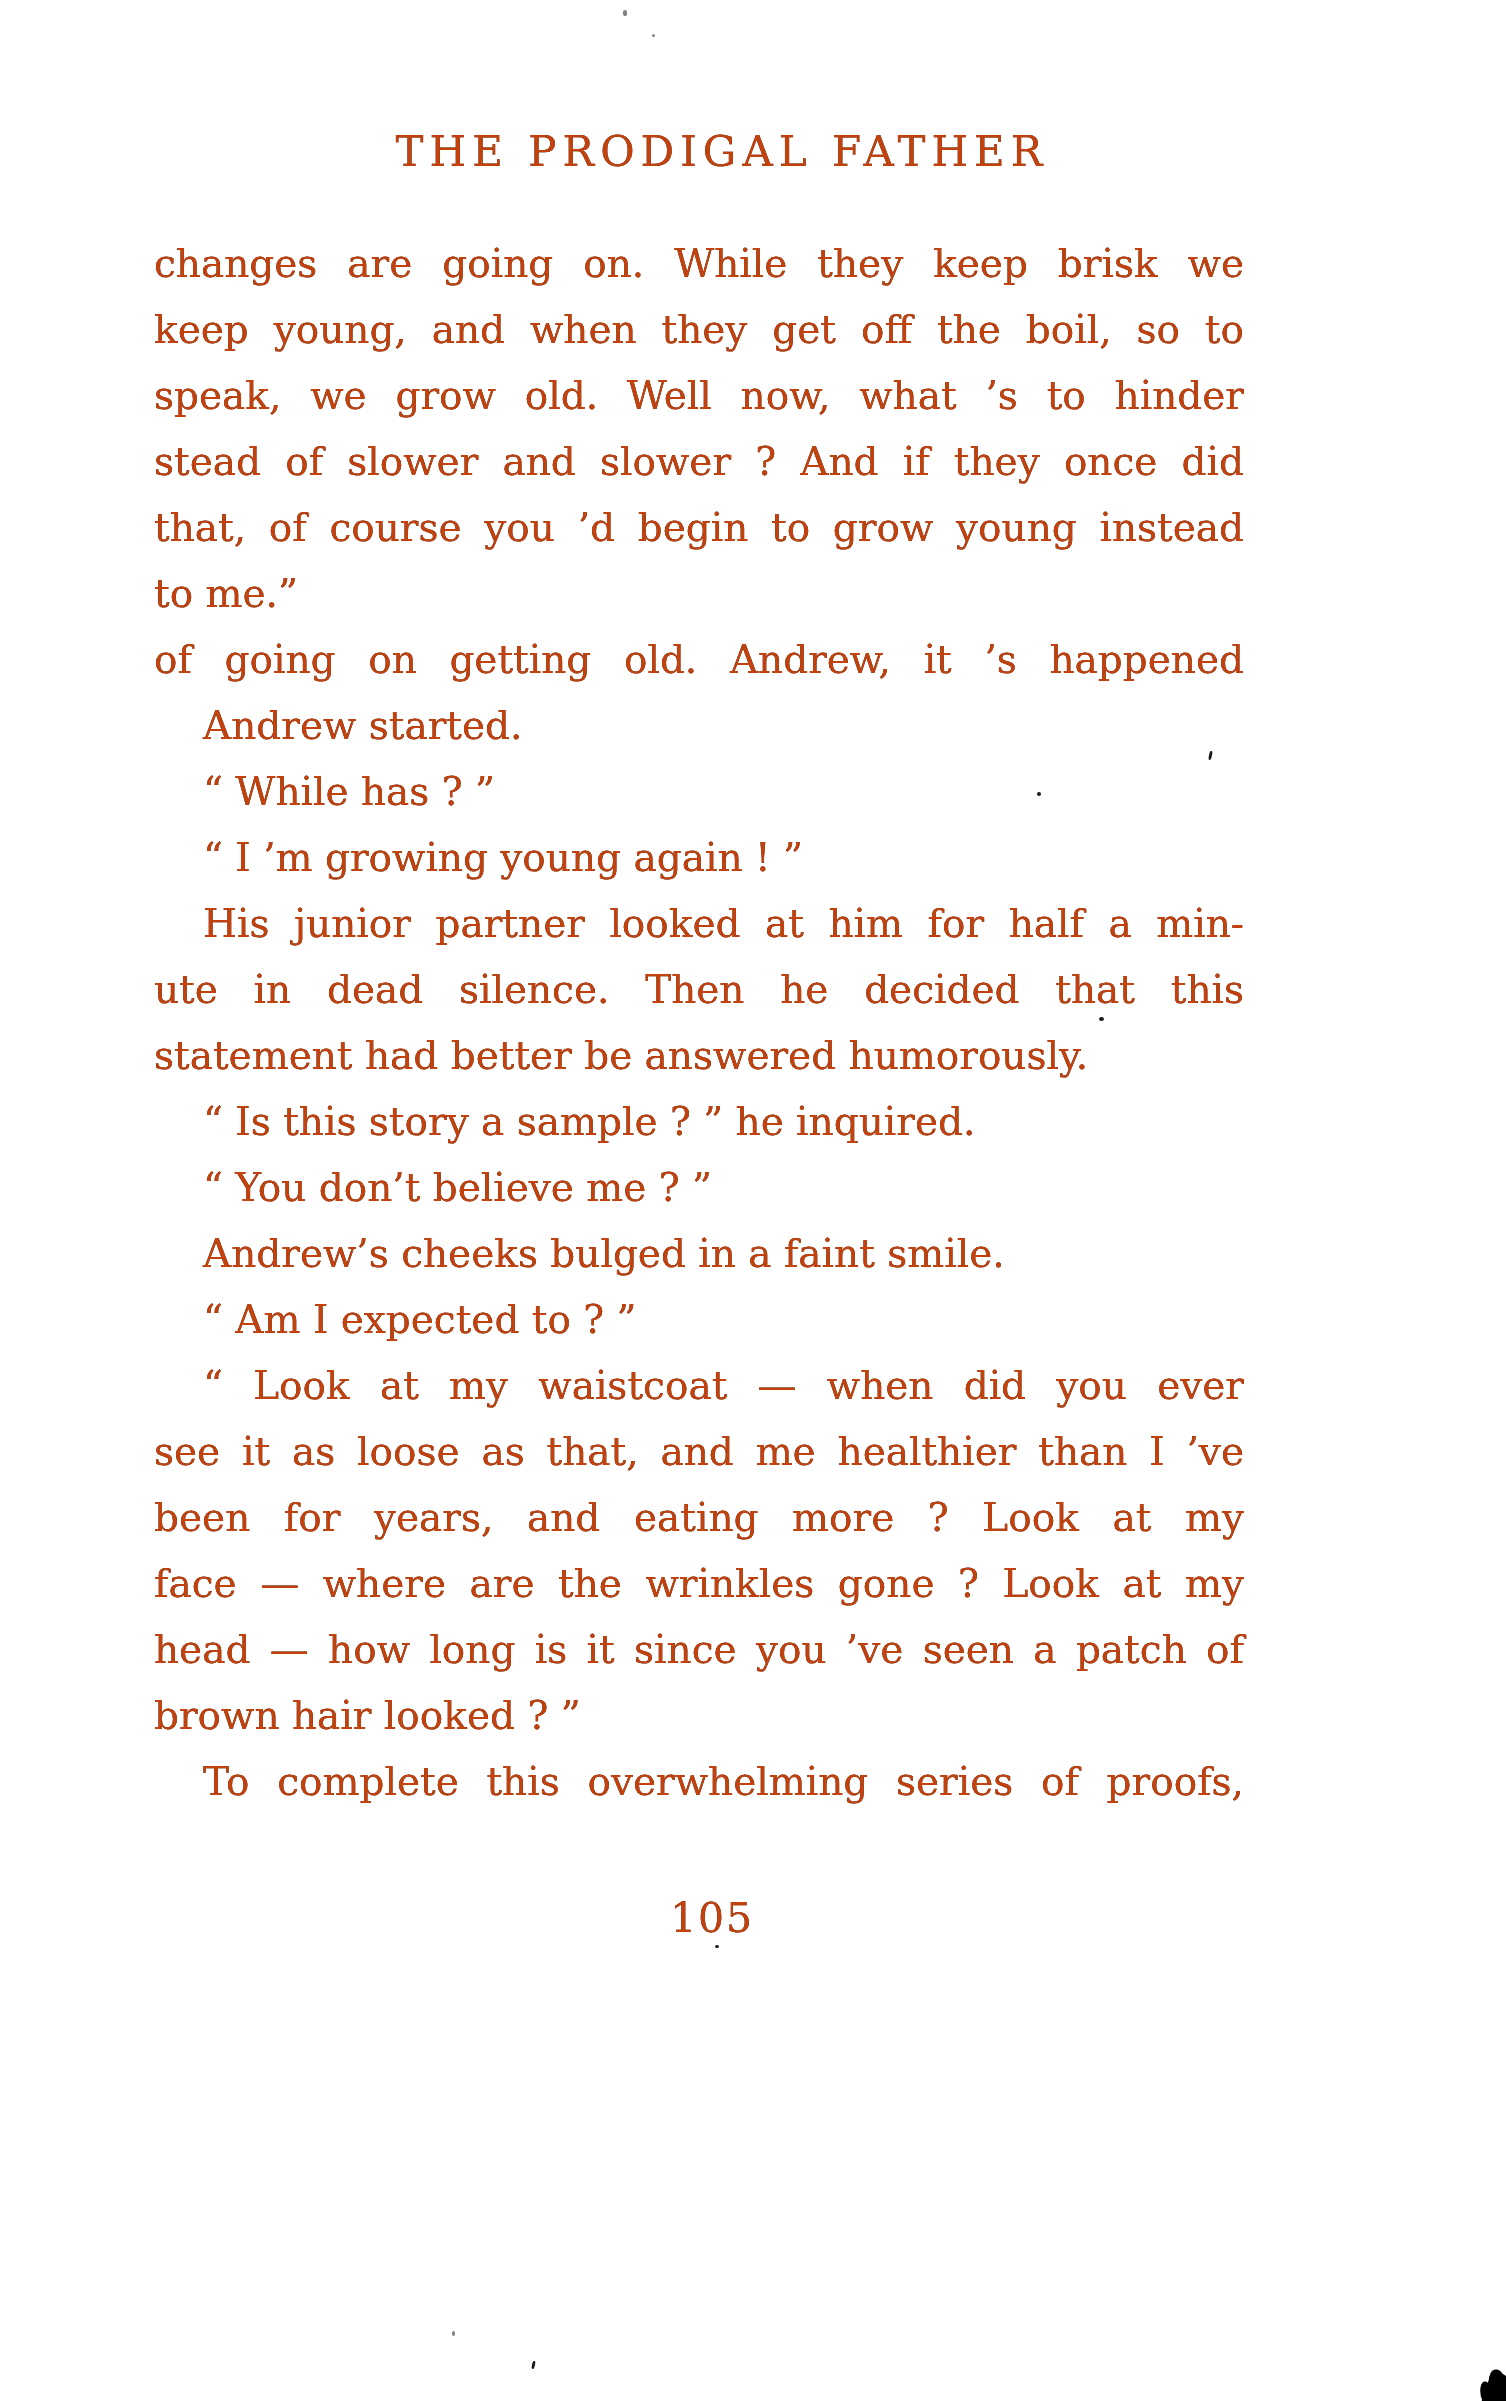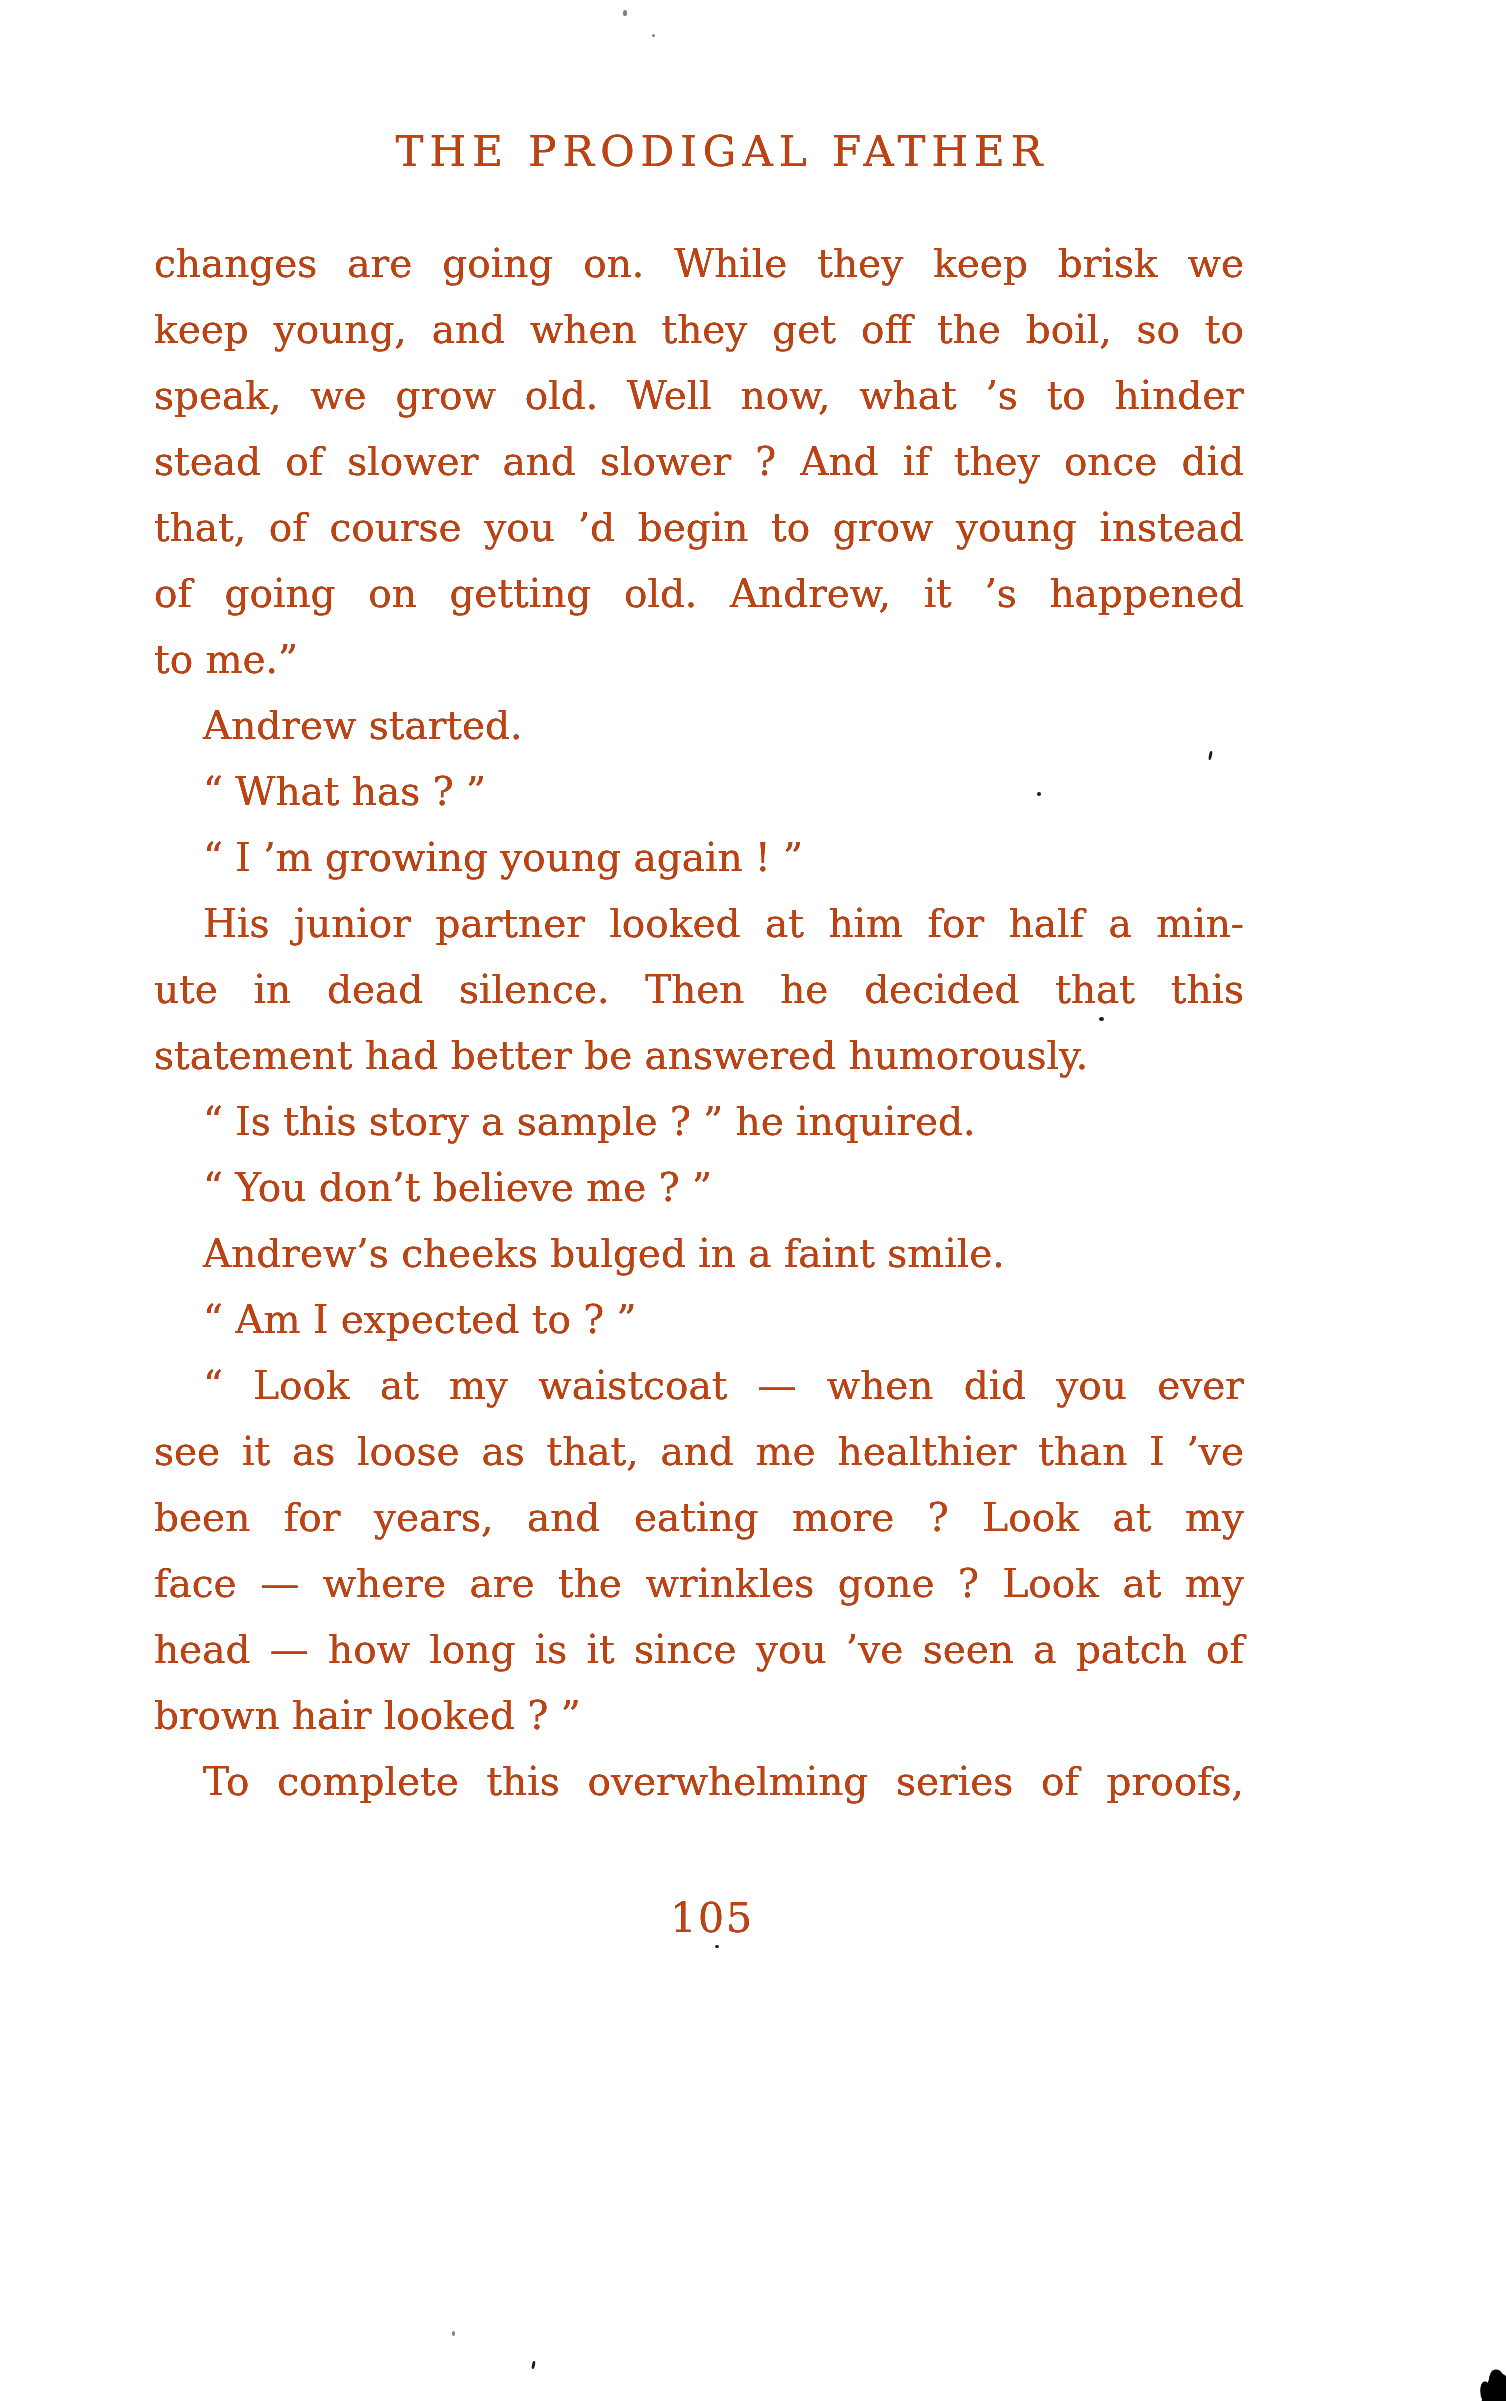--- a/index.html
+++ b/index.html
@@ -58,24 +58,24 @@
 <div class="page">
 
   <div class="title">THE PRODIGAL FATHER</div>
 
   <div class="text-block">
       <div class="line j">changes are going on. While they keep brisk we</div>
       <div class="line j">keep young, and when they get off the boil, so to</div>
       <div class="line j">speak, we grow old. Well now, what ’s to hinder</div>
       <div class="line j">stead of slower and slower ? And if they once did</div>
       <div class="line j">that, of course you ’d begin to grow young instead</div>
+      <div class="line">to me.”</div>
       <div class="line j">of going on getting old. Andrew, it ’s happened</div>
-      <div class="line">to me.”</div>
       <div class="line ind">Andrew started.</div>
-      <div class="line ind">“ What has ? ”</div>
+      <div class="line ind">“ While has ? ”</div>
       <div class="line ind">“ I ’m growing young again ! ”</div>
       <div class="line j ind">His junior partner looked at him for half a min-</div>
       <div class="line j">ute in dead silence. Then he decided that this</div>
       <div class="line">statement had better be answered humorously.</div>
       <div class="line ind">“ Is this story a sample ? ” he inquired.</div>
       <div class="line ind">“ You don’t believe me ? ”</div>
       <div class="line ind">Andrew’s cheeks bulged in a faint smile.</div>
       <div class="line ind">“ Am I expected to ? ”</div>
       <div class="line j ind">“ Look at my waistcoat — when did you ever</div>
       <div class="line j">see it as loose as that, and me healthier than I ’ve</div>

